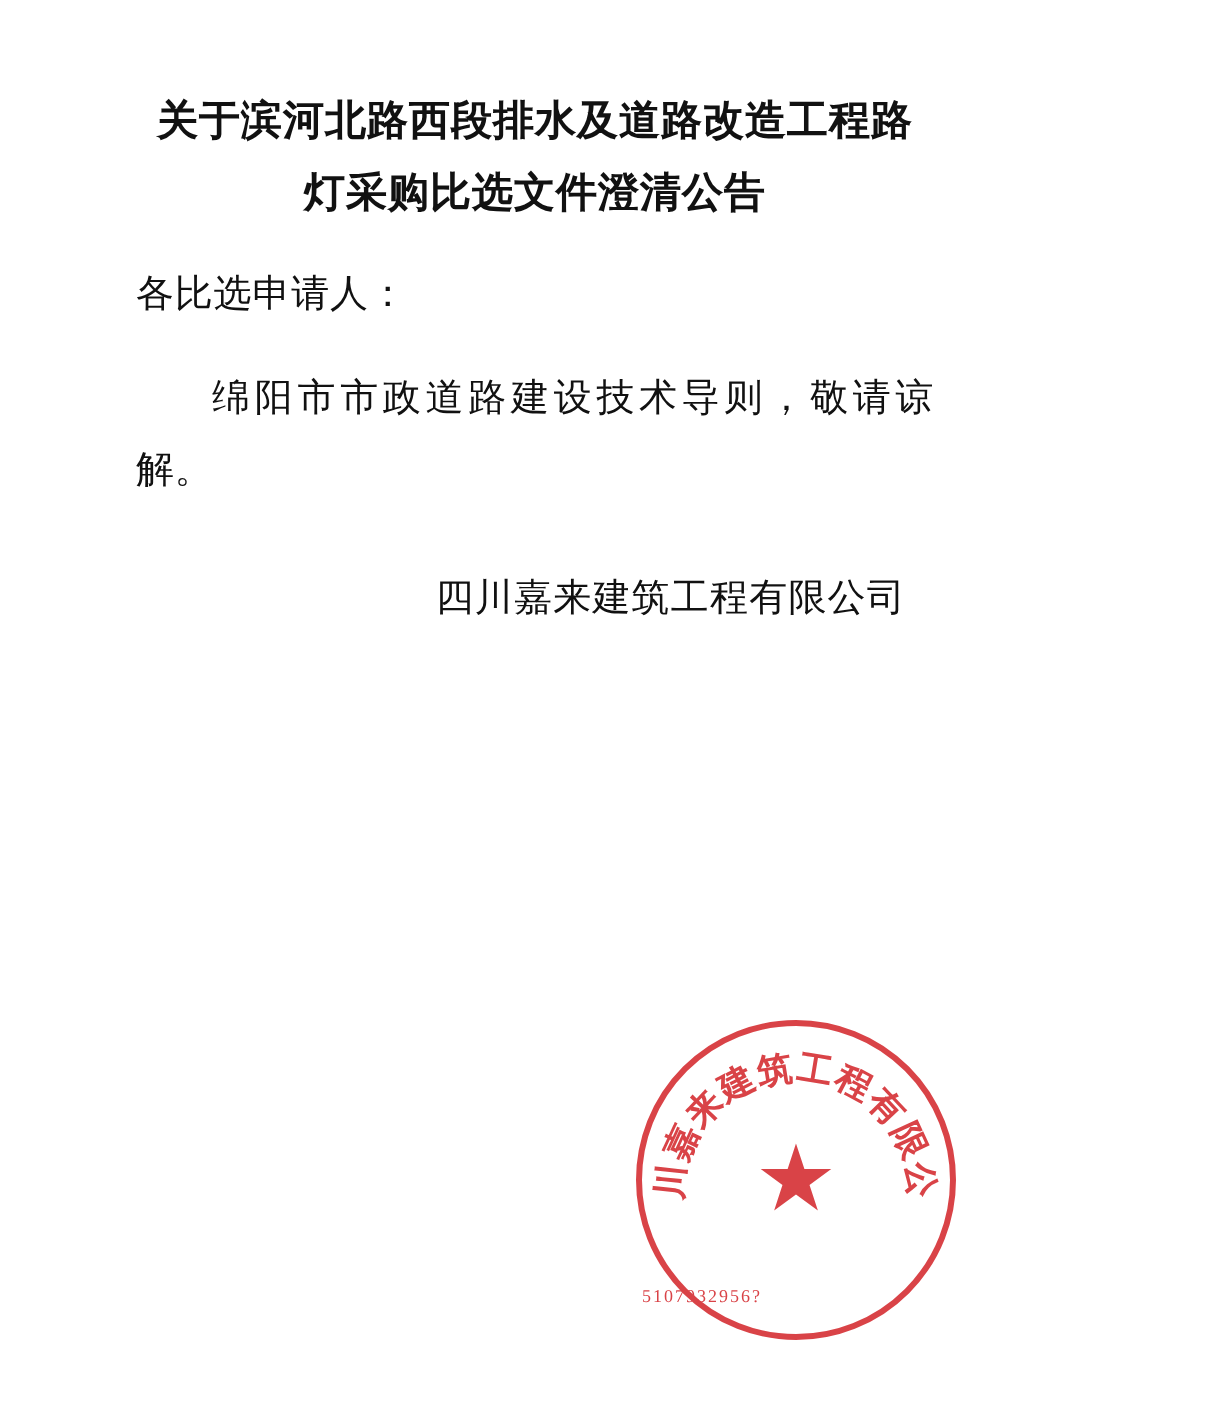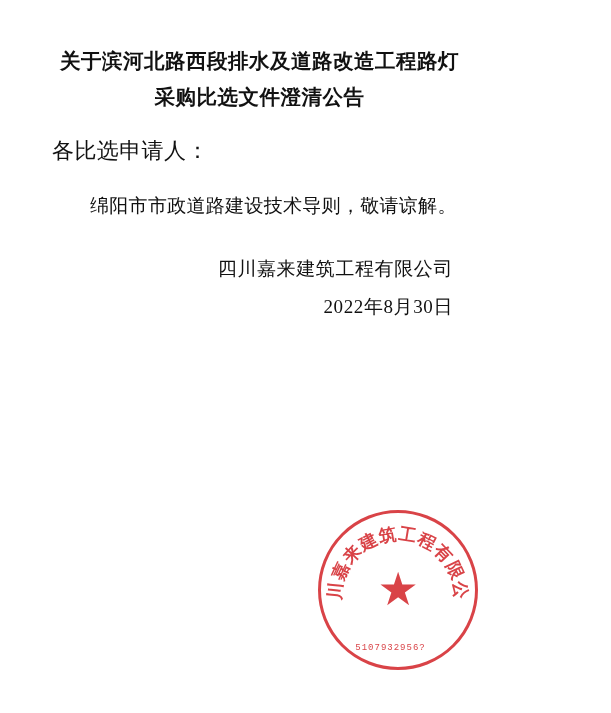--- a/index.html
+++ b/index.html
@@ -14,36 +14,36 @@
     color: #111111;
     overflow: hidden;
     position: relative;
   }
 
   .page {
     position: relative;
     width: 519px;
     height: 713px;
     box-sizing: border-box;
-    padding: 44px 52px 0 52px;
+    padding: 44px 52px 0 68px;
     border-radius: 15px;
   }
 
   .doc-title {
     font-size: 20.5px;
     font-weight: bold;
     line-height: 1.75;
     text-align: center;
     letter-spacing: 0.5px;
     margin: 0 0 6px 0;
     padding: 0 4px;
   }
 
   .salutation {
-    font-size: 22px;
+    font-size: 19px;
     line-height: 1.9;
     margin: 14px 0 0 0;
     letter-spacing: 0.4px;
   }
 
   p.body-par {
     font-size: 19px;
     line-height: 1.92;
     margin: 10px 0 0 0;
     text-indent: 2em;
@@ -109,44 +109,42 @@
     font-family: "Liberation Serif", serif;
     font-size: 17.5px;
     font-weight: bold;
     letter-spacing: 1px;
   }
   .seal-bottom-text {
     position: absolute;
     left: 0;
     right: 15px;
     bottom: 14px;
-    text-align: center;
     color: #d3252a;
     font-size: 9px;
-    font-family: Liberation Mono, monospace;
+    font-family: Liberation Serif, serif;
     letter-spacing: 1px;
   }
 </style>
 </head>
 <body>
 
 <div class="page">
 
   <h1 class="doc-title">关于滨河北路西段排水及道路改造工程路灯采购比选文件澄清公告</h1>
 
   <div class="salutation">各比选申请人：</div>
 
 
 
 
   <p class="body-par gap">绵阳市市政道路建设技术导则，敬请谅解。</p>
 
   <div class="sign-block">
     <div class="sign-line">四川嘉来建筑工程有限公司</div>
-    <div class="sign-line">2022年8月30日</div>
   </div>
 
   <div class="seal">
     <div class="seal-inner">
       <svg class="seal-arc-text" viewBox="0 0 154 154">
         <defs>
           <path id="sealArc" d="M 20,84 A 57,57 0 0 1 134,84"></path>
         </defs>
         <text>
           <textPath href="#sealArc" startOffset="50%" text-anchor="middle">四川嘉来建筑工程有限公司</textPath>

